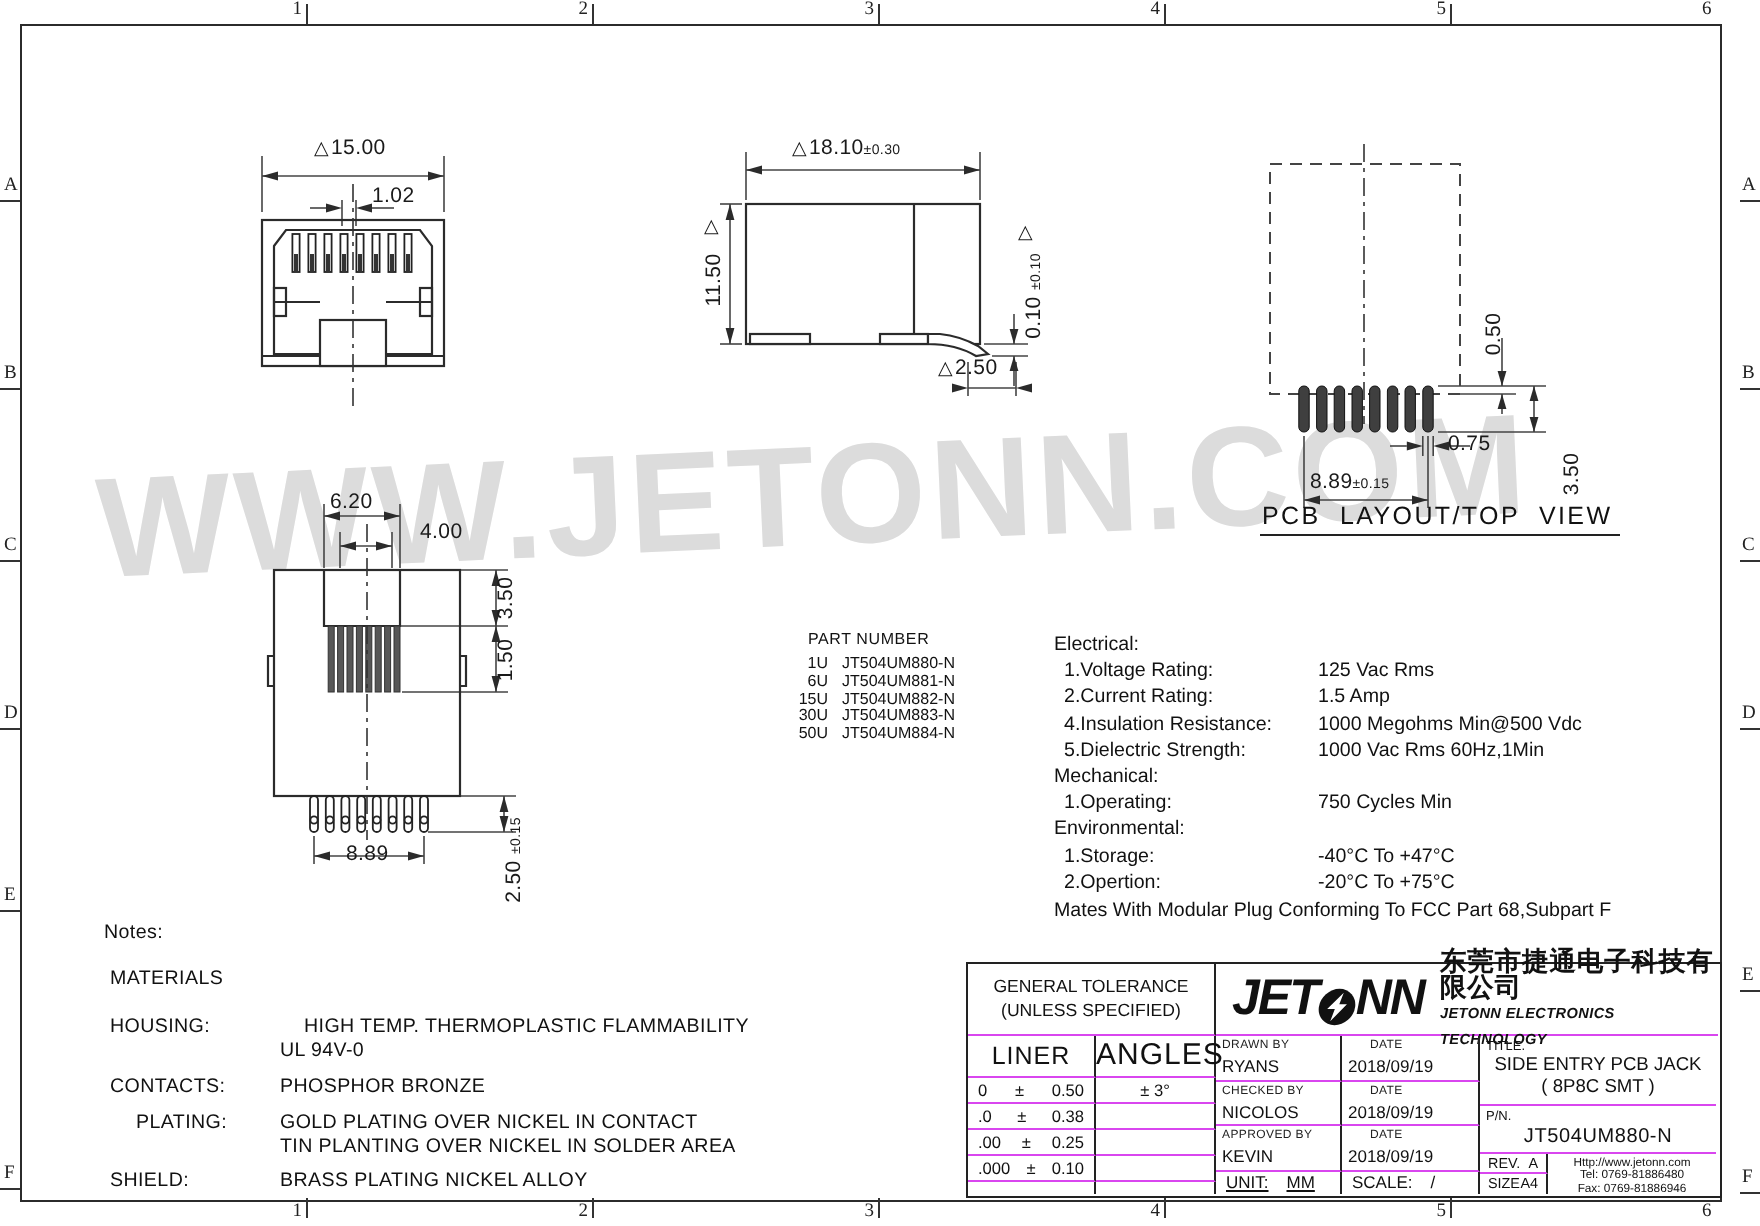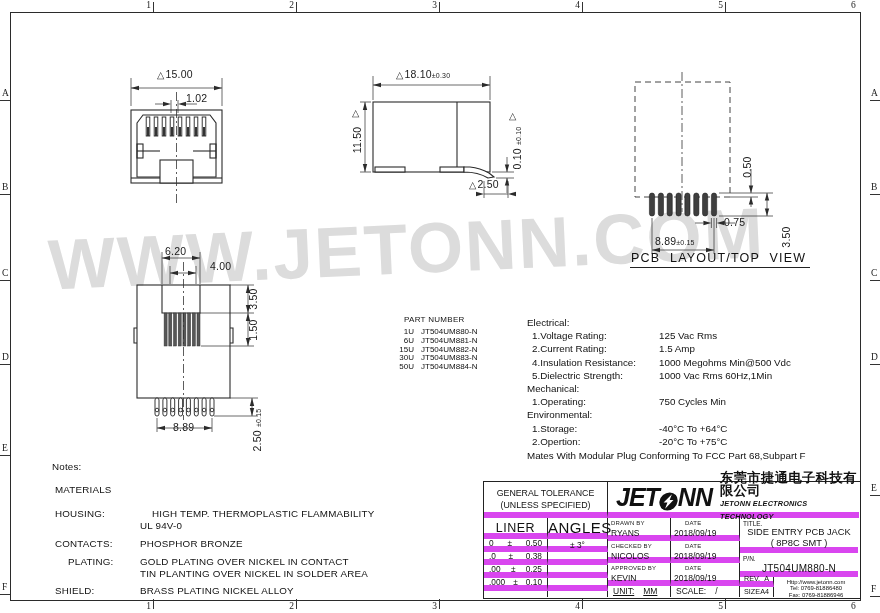--- a/index.html
+++ b/index.html
@@ -34,21 +34,21 @@
   .specs{position:absolute;left:527px;top:316px;width:332px;font-size:9.8px;line-height:13.2px;z-index:2;}
   .srow{display:flex;}
   .sl{width:127px;padding-left:5px;}
   .sfoot{margin-top:1px;}
   
   .ntext{position:absolute;font-size:9.8px;letter-spacing:.2px;z-index:2;white-space:nowrap;}
   
   .tb{position:absolute;left:483px;top:481px;width:378px;height:118px;border:1.7px solid #222;
       background:#fff;z-index:5;box-sizing:border-box;}
   .cell{position:absolute;box-sizing:border-box;}
-  .br{border-right:1px solid #222;} .bb{border-bottom:6px solid #d946ef;}
+  .br{border-right:1px solid #222;} .bb{border-bottom:1px solid #d946ef;}
   .c-tolh{left:0;top:0;width:124px;height:36px;text-align:center;font-size:8.8px;line-height:11.5px;padding-top:6px;}
   .c-linh{left:0;top:36px;width:64px;height:21px;font-size:12.5px;text-align:center;line-height:20px;letter-spacing:.5px;}
   .c-angh{left:64px;top:36px;width:60px;height:21px;font-size:15px;text-align:right;line-height:20px;letter-spacing:.5px;}
   .tolc{display:flex;justify-content:space-between;align-items:center;padding:0 5px;font-size:8.3px;height:13px;}
   .tola{text-align:center;font-size:8.3px;line-height:12px;height:13px;}
   .c-logo{left:124px;top:0;width:254px;height:36px;display:flex;align-items:center;}
   .logo{display:inline-flex;align-items:flex-end;font-size:25px;font-weight:900;font-style:italic;
         letter-spacing:-1px;margin-left:8px;color:#111;}
   .cobox{margin-left:8px;line-height:13px;}
   .cn{font-size:13.2px;font-weight:700;letter-spacing:.5px;}
@@ -382,21 +382,21 @@
         <span>1000 Vac Rms 60Hz,1Min</span>
       </div>
     <div>Mechanical:</div>
     <div class="srow">
         <span class="sl">1.Operating:</span>
         <span>750 Cycles Min</span>
       </div>
     <div>Environmental:</div>
     <div class="srow">
         <span class="sl">1.Storage:</span>
-        <span>-40°C To +64°C</span>
+        <span>-40°C To +47°C</span>
       </div>
     <div class="srow">
         <span class="sl">2.Opertion:</span>
         <span>-20°C To +75°C</span>
       </div>
     <div class="sfoot">Mates With Modular Plug Conforming To FCC Part 68,Subpart F</div>
   </div>
 
   <div class="ntext" style="left:52px;top:461px;">Notes:</div>
   <div class="ntext" style="left:55px;top:484px;">MATERIALS</div>

